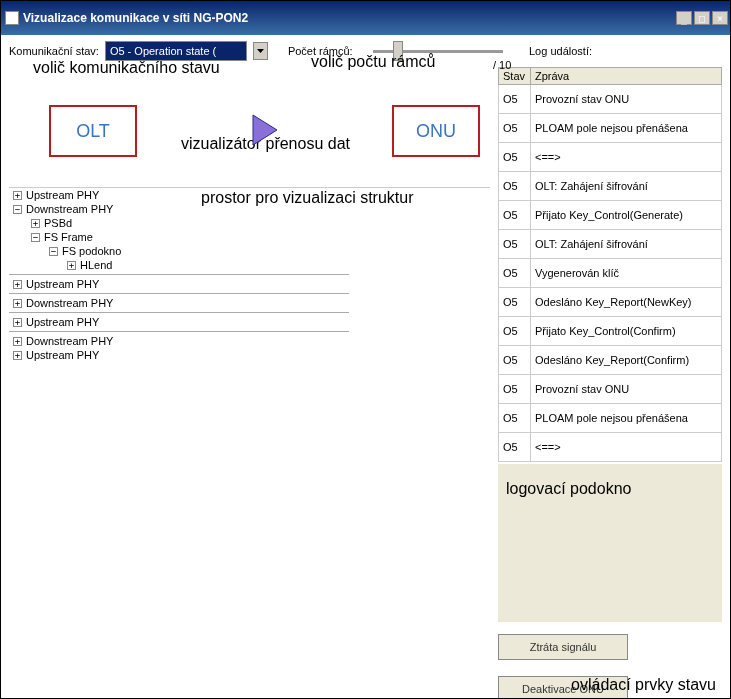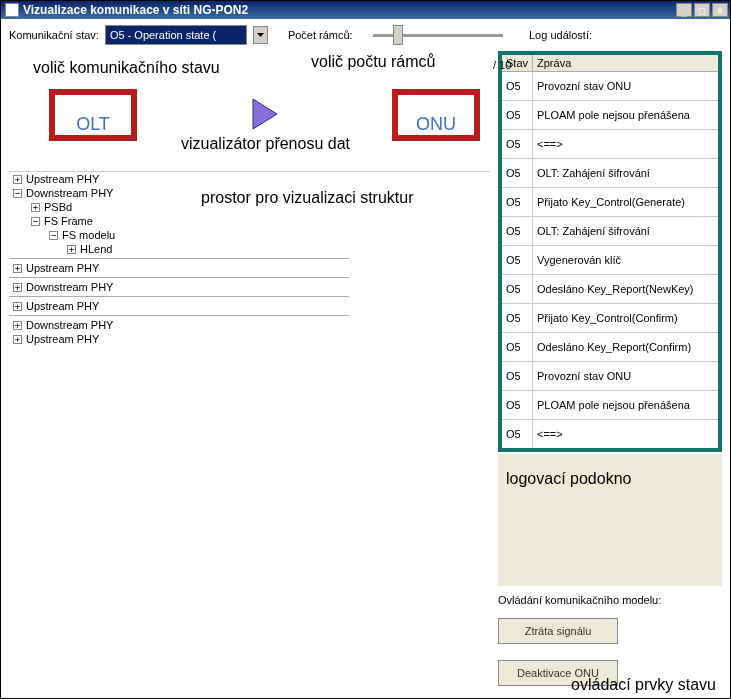--- a/index.html
+++ b/index.html
@@ -1,18 +1,18 @@
 <!DOCTYPE html>
 <html><head>
 <meta charset="utf-8">
 <style>
   * { box-sizing: border-box; margin: 0; padding: 0; }
   body { font-family: Tahoma, Arial, sans-serif; font-size: 11px; background: #fff; width: 731px; height: 699px; border: 1px solid #000; position: relative; }
   
-  .titlebar { background: linear-gradient(to bottom, #0a246a, #3a6ea5); color: #fff; height: 18px; display: flex; align-items: center; justify-content: space-between; padding: 0 2px 0 4px; }
+  .titlebar { background: linear-gradient(to bottom, #0a246a, #3a6ea5); color: #fff; height: 34px; display: flex; align-items: center; justify-content: space-between; padding: 0 2px 0 4px; }
   .titlebar-left { display: flex; align-items: center; gap: 4px; }
   .app-icon { width: 14px; height: 14px; background: #fff; border: 1px solid #888; display: inline-block; }
   .titlebar-title { font-weight: bold; font-size: 12px; }
   .titlebar-btns { display: flex; gap: 2px; }
   .titlebar-btn { width: 16px; height: 14px; background: #d4d0c8; border: 1px solid #888; display: flex; align-items: center; justify-content: center; font-family: monospace; font-size: 10px; cursor: pointer; }
   
   .toolbar { display: flex; align-items: center; padding: 6px 8px; gap: 6px; }
   .toolbar label { font-size: 11px; }
   .combo { background: #0a246a; color: #fff; border: 1px solid #888; height: 20px; padding: 0 4px; display: flex; align-items: center; width: 142px; font-size: 11px; position: relative; }
   .combo-arrow { width: 15px; height: 18px; background: #d4d0c8; border: 1px solid #888; display: flex; align-items: center; justify-content: center; cursor: pointer; }
@@ -24,45 +24,45 @@
   
   .log-label { margin-left: auto; margin-right: 130px; }
   
   .ann { position: absolute; font-size: 16px; color: #000; }
   
   .main { display: flex; padding: 0 8px; gap: 8px; height: calc(100% - 62px); }
   .left { flex: 1; position: relative; }
   .right { width: 224px; display: flex; flex-direction: column; }
   
   .viz-row { display: flex; align-items: center; height: 80px; position: relative; margin-top: 24px; }
-  .node-box { width: 88px; height: 52px; border: 6px solid #b91c1c; display: flex; align-items: flex-end; justify-content: center; font-size: 18px; color: #3a73c4; }
+  .node-box { width: 88px; height: 52px; border: 2px solid #b91c1c; display: flex; align-items: center; justify-content: center; font-size: 18px; color: #3a73c4; }
   .arrow-play { margin: 0 auto; }
   
   .tree { margin-top: 16px; border-top: 1px solid #ccc; position: relative; }
   .tree-item { display: flex; align-items: center; padding: 1px 0; font-size: 11px; }
   .tree-toggle { width: 9px; height: 9px; border: 1px solid #888; display: inline-flex; align-items: center; justify-content: center; margin-right: 4px; font-size: 9px; font-family: monospace; line-height: 1; cursor: pointer; background: #fff; }
   .tree-spacer { display: inline-block; width: 13px; }
   .tree-label { }
   .tree-rule { border: none; border-top: 1px solid #aaa; width: 340px; margin: 2px 0; }
   .ind-0 { padding-left: 4px; }
   .ind-1 { padding-left: 22px; }
   .ind-2 { padding-left: 40px; }
   .ind-3 { padding-left: 58px; }
   
-  .log-table { border: 4px solid #0f766e; width: 100%; font-size: 11px; border-collapse: collapse; background: #fff; }
+  .log-table { border: 1px solid #0f766e; width: 100%; font-size: 11px; border-collapse: collapse; background: #fff; }
   .log-table th { background: #ece9d8; border: 1px solid #aaa; text-align: left; padding: 2px 4px; font-weight: normal; }
   .log-table td { border: 1px solid #ccc; padding: 8px 4px; }
   .log-table td:first-child { width: 32px; }
   .log-body-wrap { }
   
   .log-pane { background: #ece9d8; flex: 1; margin-top: 2px; border: 0; position: relative; padding: 16px 8px; }
   .log-pane-text { font-size: 16px; }
   
   .controls-label { margin-top: 8px; font-size: 11px; }
-  .ctrl-btn { width: 120px; height: 26px; background: #ece9d8; border: 1px solid #888; margin-top: 12px; cursor: pointer; font-size: 11px; color: #333; }
+  .ctrl-btn { width: 130px; height: 26px; background: #ece9d8; border: 1px solid #888; margin-top: 12px; cursor: pointer; font-size: 11px; color: #333; }
   .ctrl-btn + .ctrl-btn { margin-top: 16px; }
 </style>
 </head>
 <body>
 
 <div class="titlebar">
   <div class="titlebar-left">
     <span class="app-icon"></span>
     <span class="titlebar-title">Vizualizace komunikace v síti NG-PON2</span>
   </div>
@@ -127,21 +127,21 @@
         <div class="tree-item ind-1">
           <span class="tree-toggle">+</span>
           <span class="tree-label">PSBd</span>
         </div>
         <div class="tree-item ind-1">
           <span class="tree-toggle">−</span>
           <span class="tree-label">FS Frame</span>
         </div>
         <div class="tree-item ind-2">
           <span class="tree-toggle">−</span>
-          <span class="tree-label">FS modelu</span>
+          <span class="tree-label">FS podokno</span>
         </div>
         <div class="tree-item ind-3">
           <span class="tree-toggle">+</span>
           <span class="tree-label">HLend</span>
         </div>
         <hr class="tree-rule">
         <div class="tree-item ind-0">
           <span class="tree-toggle">+</span>
           <span class="tree-label">Upstream PHY</span>
         </div>
@@ -228,17 +228,16 @@
             <tr>
               <td>O5</td>
               <td>&lt;==&gt;</td>
             </tr>
           </tbody>
       </table>
     </div>
     <div class="log-pane">
       <span class="log-pane-text">logovací podokno</span>
     </div>
-    <div class="controls-label">Ovládání komunikačního modelu:</div>
     <button class="ctrl-btn">Ztráta signálu</button>
     <button class="ctrl-btn">Deaktivace ONU</button>
   </div>
 </div>
 
 </body></html>

